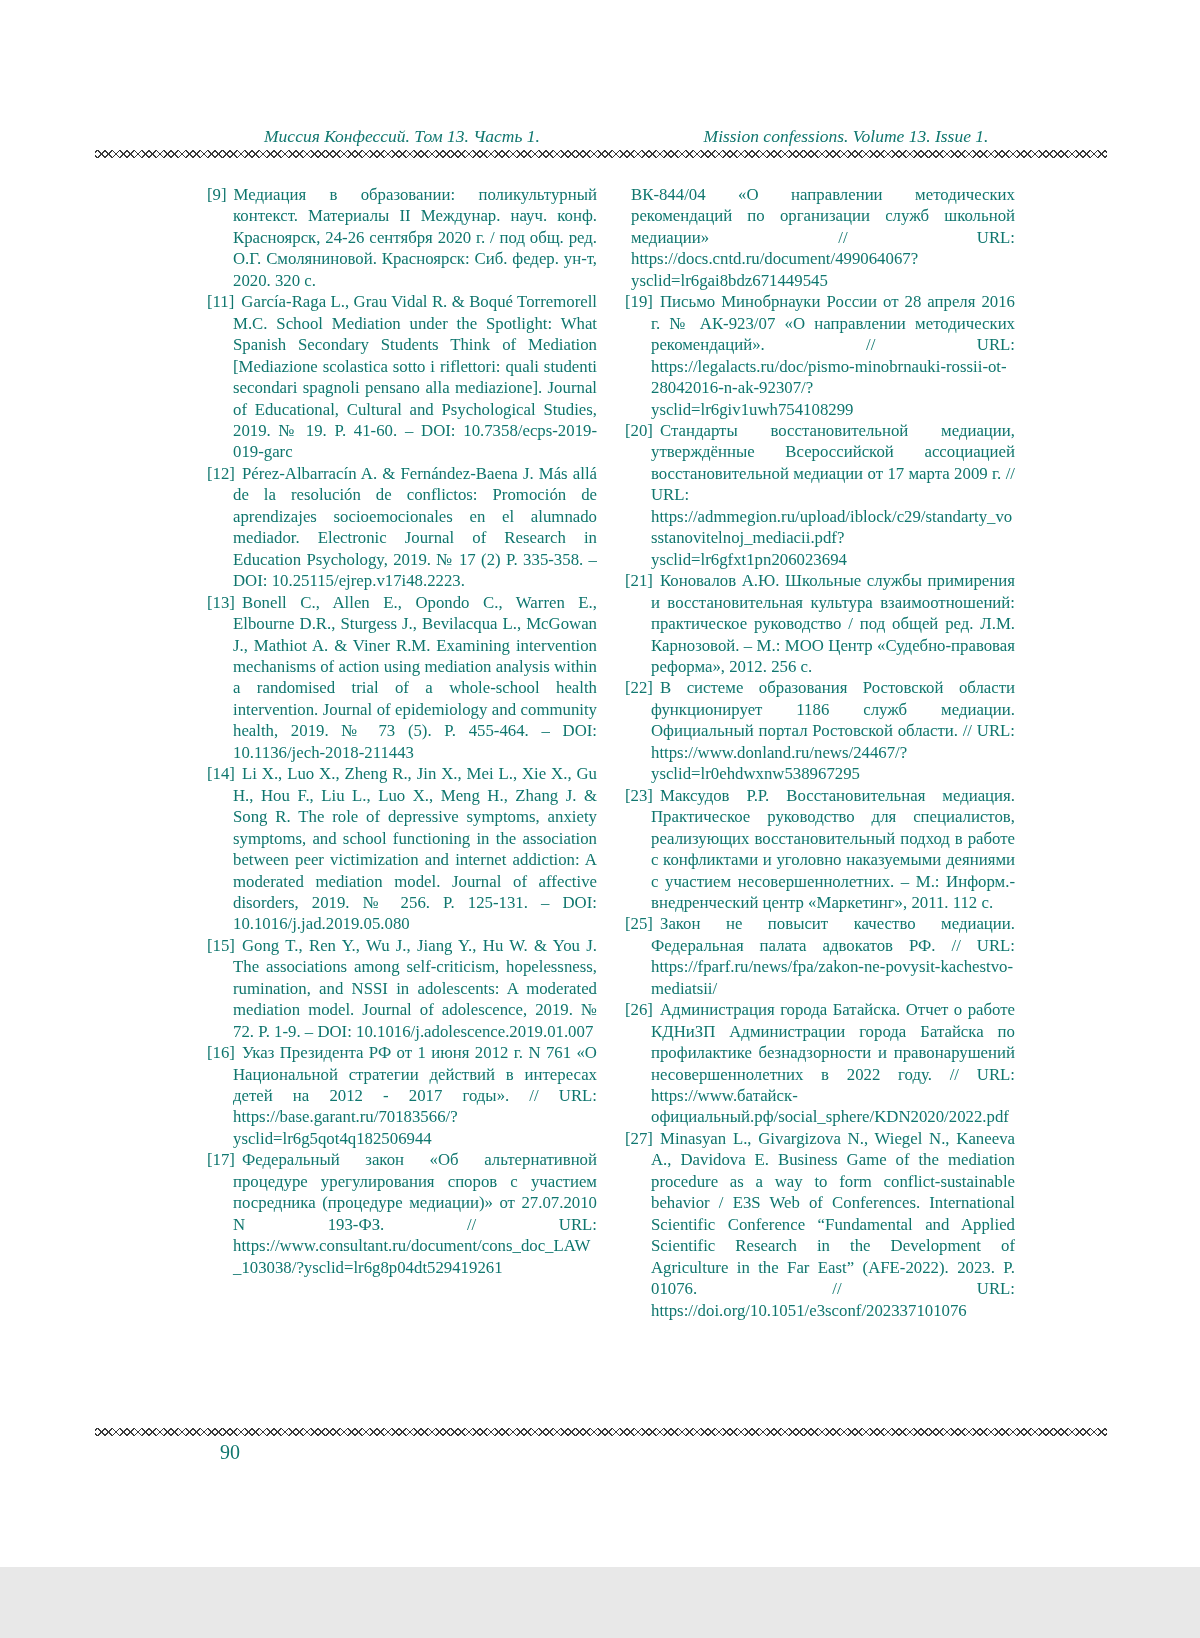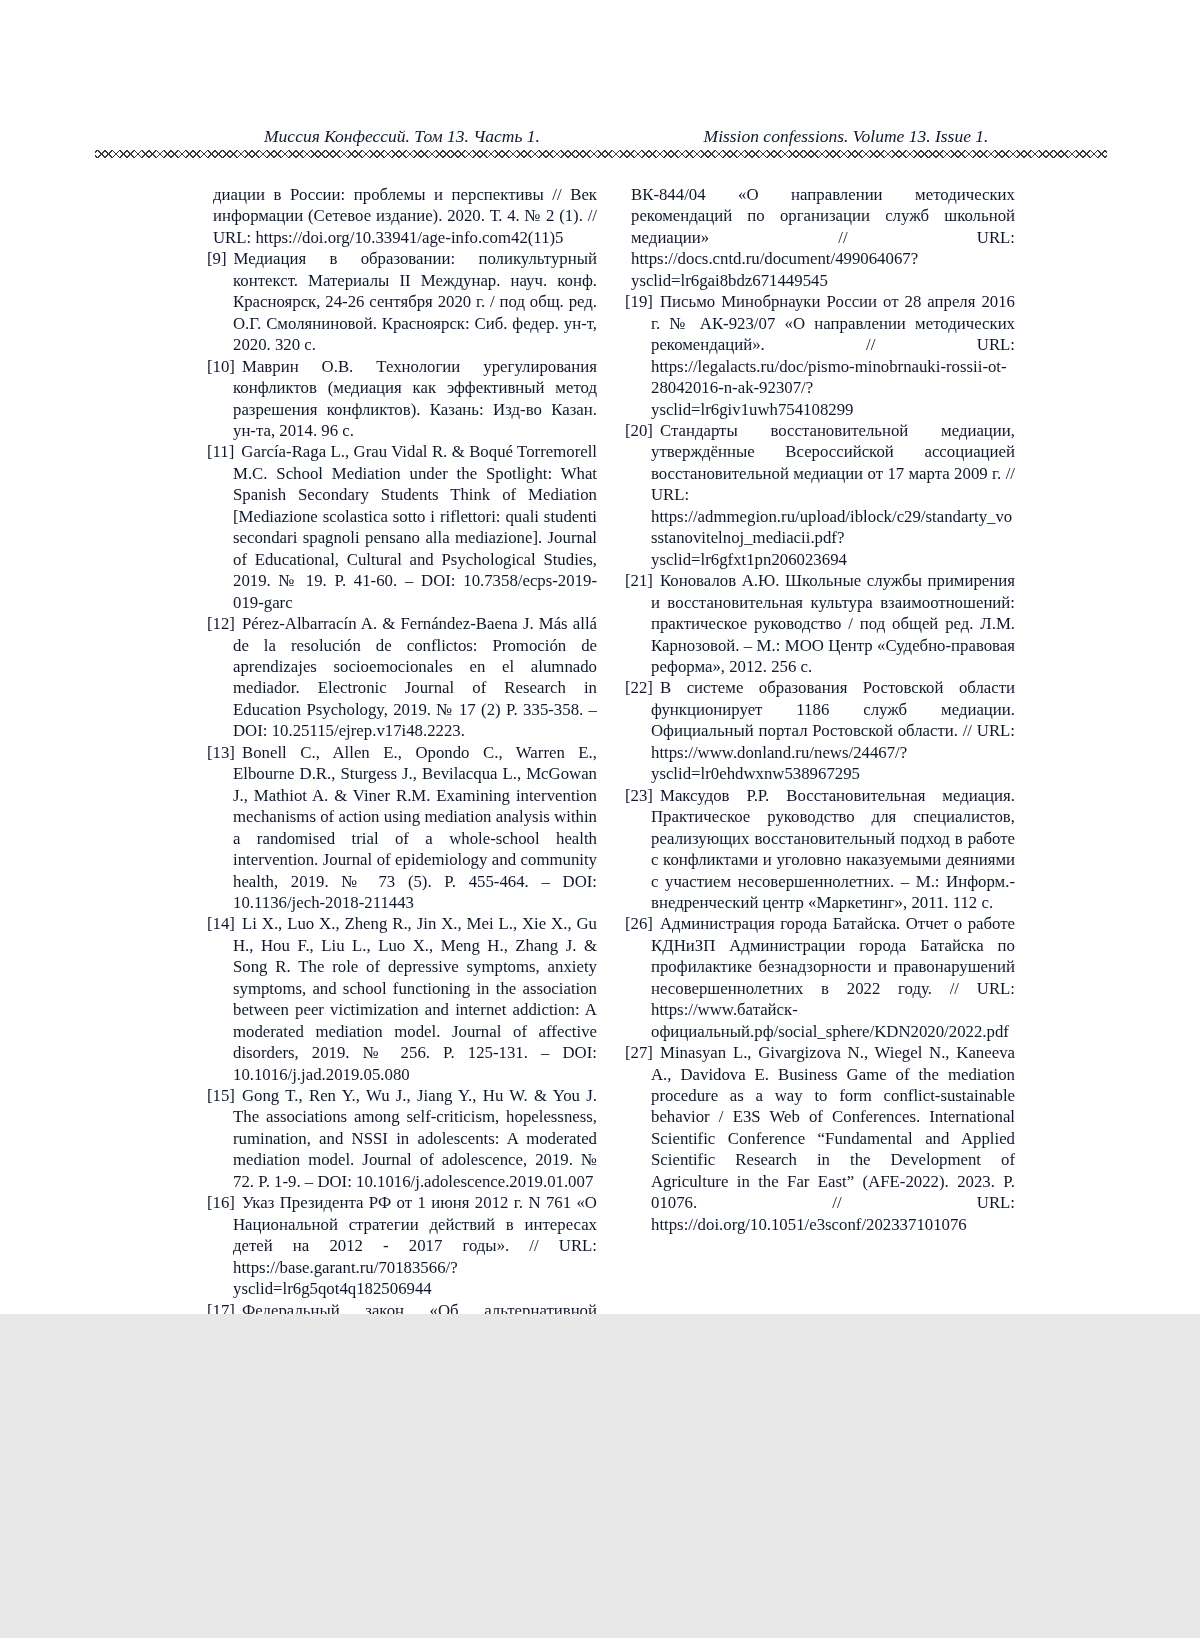--- a/index.html
+++ b/index.html
@@ -1,21 +1,21 @@
 <!DOCTYPE html>
 <html lang="ru"><head>
 <meta charset="utf-8">
 <style>
   html,body{margin:0;padding:0;background:#e8e8e8;}
   .page{
     position:relative;
-    width:1200px;height:1314px;
+    width:1200px;height:1567px;
     background:#ffffff;
     font-family:"Liberation Serif","DejaVu Serif",serif;
-    color:#0f172a;
+    color:#0f766e;
     overflow:hidden;
     margin:0 auto;
   }
   
   .header-title{
     position:absolute;top:126px;
     font-style:italic;
     font-size:17.5px;line-height:20px;
     text-align:center;
     white-space:nowrap;
@@ -63,40 +63,39 @@
   <div class="header-title ru">Миссия Конфессий. Том 13. Часть 1.</div>
 
   <div class="header-title en">Mission confessions. Volume 13. Issue 1.</div>
 
   <div class="zigzag top"></div>
 
   <div class="body">
 
     <div class="col">
 
-    <p class="ref cont"><span class="ref-text">диации в России: проблемы и перспективы // Век информации (Сетевое издание). 2020. Т. 4. № 2 (1). // URL: https://doi.org/10.33941/age-info.com42(11)5</span></p>
         <p class="ref"><span class="ref-num">[9]</span><span class="ref-text">Медиация в образовании: поликультурный контекст. Материалы II Междунар. науч. конф. Красноярск, 24-26 сентября 2020 г. / под общ. ред. О.Г. Смоляниновой. Красноярск: Сиб. федер. ун-т, 2020. 320 с.</span></p>
-        <p class="ref"><span class="ref-num">[10]</span><span class="ref-text">Маврин О.В. Технологии урегулирования конфликтов (медиация как эффективный метод разрешения конфликтов). Казань: Изд-во Казан. ун-та, 2014. 96 с.</span></p>
         <p class="ref"><span class="ref-num">[11]</span><span class="ref-text">García-Raga L., Grau Vidal R. &amp; Boqué Torremorell M.C. School Mediation under the Spotlight: What Spanish Secondary Students Think of Mediation [Mediazione scolastica sotto i riflettori: quali studenti secondari spagnoli pensano alla mediazione]. Journal of Educational, Cultural and Psychological Studies, 2019. № 19. P. 41-60. – DOI: 10.7358/ecps-2019-019-garc</span></p>
         <p class="ref"><span class="ref-num">[12]</span><span class="ref-text">Pérez-Albarracín A. &amp; Fernández-Baena J. Más allá de la resolución de conflictos: Promoción de aprendizajes socioemocionales en el alumnado mediador. Electronic Journal of Research in Education Psychology, 2019. № 17 (2) P. 335-358. – DOI: 10.25115/ejrep.v17i48.2223.</span></p>
         <p class="ref"><span class="ref-num">[13]</span><span class="ref-text">Bonell C., Allen E., Opondo C., Warren E., Elbourne D.R., Sturgess J., Bevilacqua L., McGowan J., Mathiot A. &amp; Viner R.M. Examining intervention mechanisms of action using mediation analysis within a randomised trial of a whole-school health intervention. Journal of epidemiology and community health, 2019. № 73 (5). P. 455-464. – DOI: 10.1136/jech-2018-211443</span></p>
         <p class="ref"><span class="ref-num">[14]</span><span class="ref-text">Li X., Luo X., Zheng R., Jin X., Mei L., Xie X., Gu H., Hou F., Liu L., Luo X., Meng H., Zhang J. &amp; Song R. The role of depressive symptoms, anxiety symptoms, and school functioning in the association between peer victimization and internet addiction: A moderated mediation model. Journal of affective disorders, 2019. № 256. P. 125-131. – DOI: 10.1016/j.jad.2019.05.080</span></p>
         <p class="ref"><span class="ref-num">[15]</span><span class="ref-text">Gong T., Ren Y., Wu J., Jiang Y., Hu W. &amp; You J. The associations among self-criticism, hopelessness, rumination, and NSSI in adolescents: A moderated mediation model. Journal of adolescence, 2019. № 72. P. 1-9. – DOI: 10.1016/j.adolescence.2019.01.007</span></p>
         <p class="ref"><span class="ref-num">[16]</span><span class="ref-text">Указ Президента РФ от 1 июня 2012 г. N 761 «О Национальной стратегии действий в интересах детей на 2012 - 2017 годы». // URL: https://base.garant.ru/70183566/?ysclid=lr6g5qot4q182506944</span></p>
         <p class="ref"><span class="ref-num">[17]</span><span class="ref-text">Федеральный закон «Об альтернативной процедуре урегулирования споров с участием посредника (процедуре медиации)» от 27.07.2010 N 193-ФЗ. // URL: https://www.consultant.ru/document/cons_doc_LAW_103038/?ysclid=lr6g8p04dt529419261</span></p>
       </div>
 
     <div class="col">
 
     <p class="ref cont"><span class="ref-text">ВК-844/04 «О направлении методических рекомендаций по организации служб школьной медиации» // URL: https://docs.cntd.ru/document/499064067?ysclid=lr6gai8bdz671449545</span></p>
         <p class="ref"><span class="ref-num">[19]</span><span class="ref-text">Письмо Минобрнауки России от 28 апреля 2016 г. № АК-923/07 «О направлении методических рекомендаций». // URL: https://legalacts.ru/doc/pismo-minobrnauki-rossii-ot-28042016-n-ak-92307/?ysclid=lr6giv1uwh754108299</span></p>
         <p class="ref"><span class="ref-num">[20]</span><span class="ref-text">Стандарты восстановительной медиации, утверждённые Всероссийской ассоциацией восстановительной медиации от 17 марта 2009 г. // URL: https://admmegion.ru/upload/iblock/c29/standarty_vosstanovitelnoj_mediacii.pdf?ysclid=lr6gfxt1pn206023694</span></p>
         <p class="ref"><span class="ref-num">[21]</span><span class="ref-text">Коновалов А.Ю. Школьные службы примирения и восстановительная культура взаимоотношений: практическое руководство / под общей ред. Л.М. Карнозовой. – М.: МОО Центр «Судебно-правовая реформа», 2012. 256 с.</span></p>
         <p class="ref"><span class="ref-num">[22]</span><span class="ref-text">В системе образования Ростовской области функционирует 1186 служб медиации. Официальный портал Ростовской области. // URL: https://www.donland.ru/news/24467/?ysclid=lr0ehdwxnw538967295</span></p>
         <p class="ref"><span class="ref-num">[23]</span><span class="ref-text">Максудов Р.Р. Восстановительная медиация. Практическое руководство для специалистов, реализующих восстановительный подход в работе с конфликтами и уголовно наказуемыми деяниями с участием несовершеннолетних. – М.: Информ.-внедренческий центр «Маркетинг», 2011. 112 с.</span></p>
+        <p class="ref"><span class="ref-num">[25]</span><span class="ref-text">Закон не повысит качество медиации. Федеральная палата адвокатов РФ. // URL: https://fparf.ru/news/fpa/zakon-ne-povysit-kachestvo-mediatsii/</span></p>
         <p class="ref"><span class="ref-num">[26]</span><span class="ref-text">Администрация города Батайска. Отчет о работе КДНиЗП Администрации города Батайска по профилактике безнадзорности и правонарушений несовершеннолетних в 2022 году. // URL: https://www.батайск-официальный.рф/social_sphere/KDN2020/2022.pdf</span></p>
         <p class="ref"><span class="ref-num">[27]</span><span class="ref-text">Minasyan L., Givargizova N., Wiegel N., Kaneeva A., Davidova E. Business Game of the mediation procedure as a way to form conflict-sustainable behavior / E3S Web of Conferences. International Scientific Conference “Fundamental and Applied Scientific Research in the Development of Agriculture in the Far East” (AFE-2022). 2023. P. 01076. // URL: https://doi.org/10.1051/e3sconf/202337101076</span></p>
       </div>
 
   </div>
 
   <div class="zigzag bottom"></div>
 
   <div class="page-number">90</div>
 

